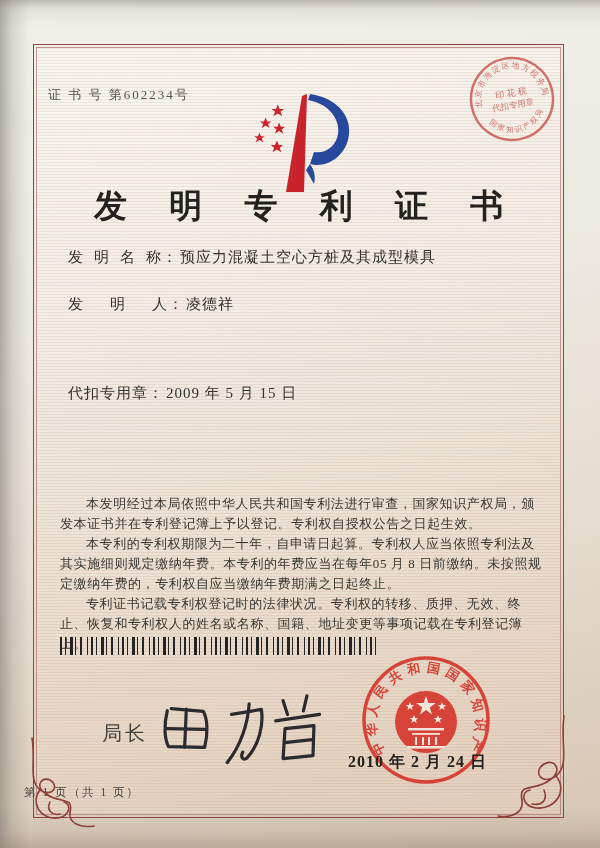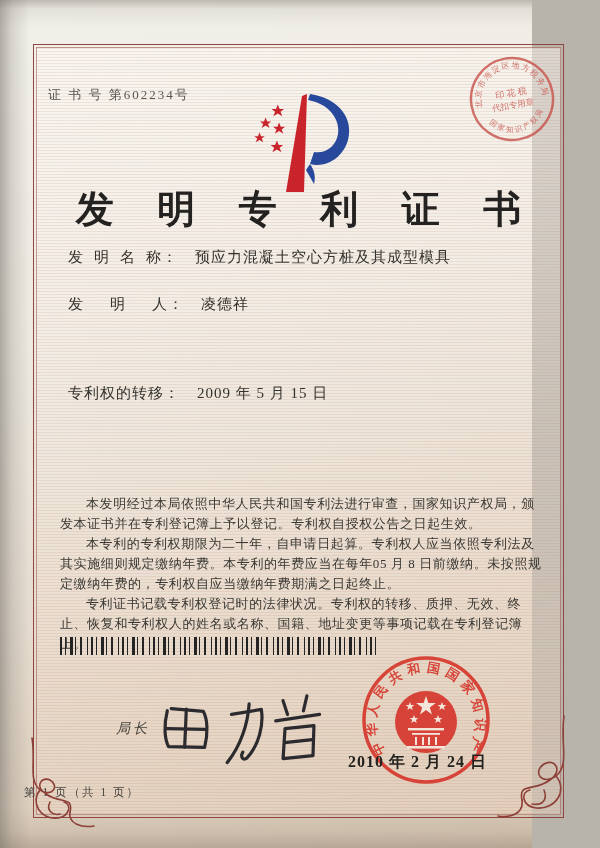--- a/index.html
+++ b/index.html
@@ -2,21 +2,21 @@
 <html><head>
 <meta charset="utf-8">
 <style>
   html,body{margin:0;padding:0;}
   body{
     width:600px;height:848px;overflow:hidden;
     background:#b9b4ab;
     font-family:"Liberation Serif","DejaVu Serif",serif;
   }
   .photo{
-    position:relative;width:532px;height:848px;
+    position:relative;width:600px;height:848px;
     background:
       linear-gradient(90deg, rgba(110,105,98,.50) 0px, rgba(110,105,98,.20) 12px, rgba(0,0,0,0) 30px),
       linear-gradient(180deg, rgba(125,120,110,.45) 0px, rgba(125,120,110,.12) 9px, rgba(0,0,0,0) 28px),
       linear-gradient(0deg, rgba(100,80,65,.28) 0px, rgba(100,80,65,.10) 16px, rgba(0,0,0,0) 40px),
       linear-gradient(168deg,#f2f0ea 0%,#edeae2 35%,#e7ded2 62%,#ddcfbe 85%,#d6c6b3 100%);
   }
   .frame{
     position:absolute;left:33px;top:44px;width:531px;height:774px;
     border:1.5px solid #93453f;
     box-sizing:border-box;
@@ -30,47 +30,47 @@
     pointer-events:none;
   }
   .cert-no{
     position:absolute;left:48px;top:86px;
     font-size:13px;color:#56544f;letter-spacing:2px;
   }
   .logo{position:absolute;left:240px;top:92px;}
   .title{
     position:absolute;left:33px;top:184px;width:531px;
     margin:0;text-align:center;
-    font-size:38px;font-weight:600;color:#232220;
+    font-size:33px;font-weight:600;color:#232220;
     letter-spacing:17px;text-indent:17px;
   }
   .field-row{
     position:absolute;left:68px;width:470px;
     font-size:15px;color:#34322e;white-space:nowrap;
   }
   .field-row .lbl{letter-spacing:1px;font-family:Liberation Mono, monospace;}
-  .field-row .val{margin-left:17px;letter-spacing:1px;}
+  .field-row .val{margin-left:2px;letter-spacing:1px;}
   .body-text{
     position:absolute;left:60px;top:494px;width:484px;
     font-size:13px;line-height:20px;color:#3a3833;letter-spacing:.6px;
   }
   .body-text p{margin:0;text-indent:2em;}
   .barcode{
     position:absolute;left:60px;top:637px;width:316px;height:18px;
     background:repeating-linear-gradient(90deg,
       #242424 0 2px, transparent 2px 5px,
       #242424 5px 6px, transparent 6px 10px,
       #242424 10px 13px, transparent 13px 15px,
       #242424 15px 16px, transparent 16px 20px,
       #242424 20px 22px, transparent 22px 27px,
       #242424 27px 28px, transparent 28px 31px);
   }
   .sig-label{
-    position:absolute;left:116px;top:720px;
-    font-size:14px;color:#44423d;letter-spacing:3px;font-style:italic;
+    position:absolute;left:102px;top:720px;
+    font-size:20px;color:#44423d;letter-spacing:3px;
   }
   .signature{position:absolute;left:152px;top:686px;transform:rotate(-2deg);}
   .seal{position:absolute;left:360px;top:654px;opacity:.93;}
   .seal-date{
     position:absolute;left:348px;top:752px;width:160px;
     font-size:16px;font-weight:600;color:#24221f;letter-spacing:1px;white-space:nowrap;
   }
   .footer{
     position:absolute;left:24px;top:785px;width:531px;text-align:left;
     font-size:11.5px;color:#46443f;letter-spacing:2px;
@@ -124,21 +124,21 @@
 
   <h1 class="title">发 明 专 利 证 书</h1>
 
   <div class="field-row" style="top:248px">
     <span class="lbl">发 明 名 称：</span><span class="val">预应力混凝土空心方桩及其成型模具</span>
   </div>
   <div class="field-row" style="top:295px">
     <span class="lbl">发　 明　 人：</span><span class="val">凌德祥</span>
   </div>
   <div class="field-row" style="top:384px">
-    <span class="lbl">专利权的转移：</span><span class="val">2009 年 5 月 15 日</span>
+    <span class="lbl">代扣专用章：</span><span class="val">2009 年 5 月 15 日</span>
   </div>
 
   <div class="body-text">
     <p>本发明经过本局依照中华人民共和国专利法进行审查，国家知识产权局，颁发本证书并在专利登记簿上予以登记。专利权自授权公告之日起生效。</p>
     <p>本专利的专利权期限为二十年，自申请日起算。专利权人应当依照专利法及其实施细则规定缴纳年费。本专利的年费应当在每年05 月 8 日前缴纳。未按照规定缴纳年费的，专利权自应当缴纳年费期满之日起终止。</p>
     <p>专利证书记载专利权登记时的法律状况。专利权的转移、质押、无效、终止、恢复和专利权人的姓名或名称、国籍、地址变更等事项记载在专利登记簿上。</p>
   </div>
 
   <div class="barcode"></div>
 

